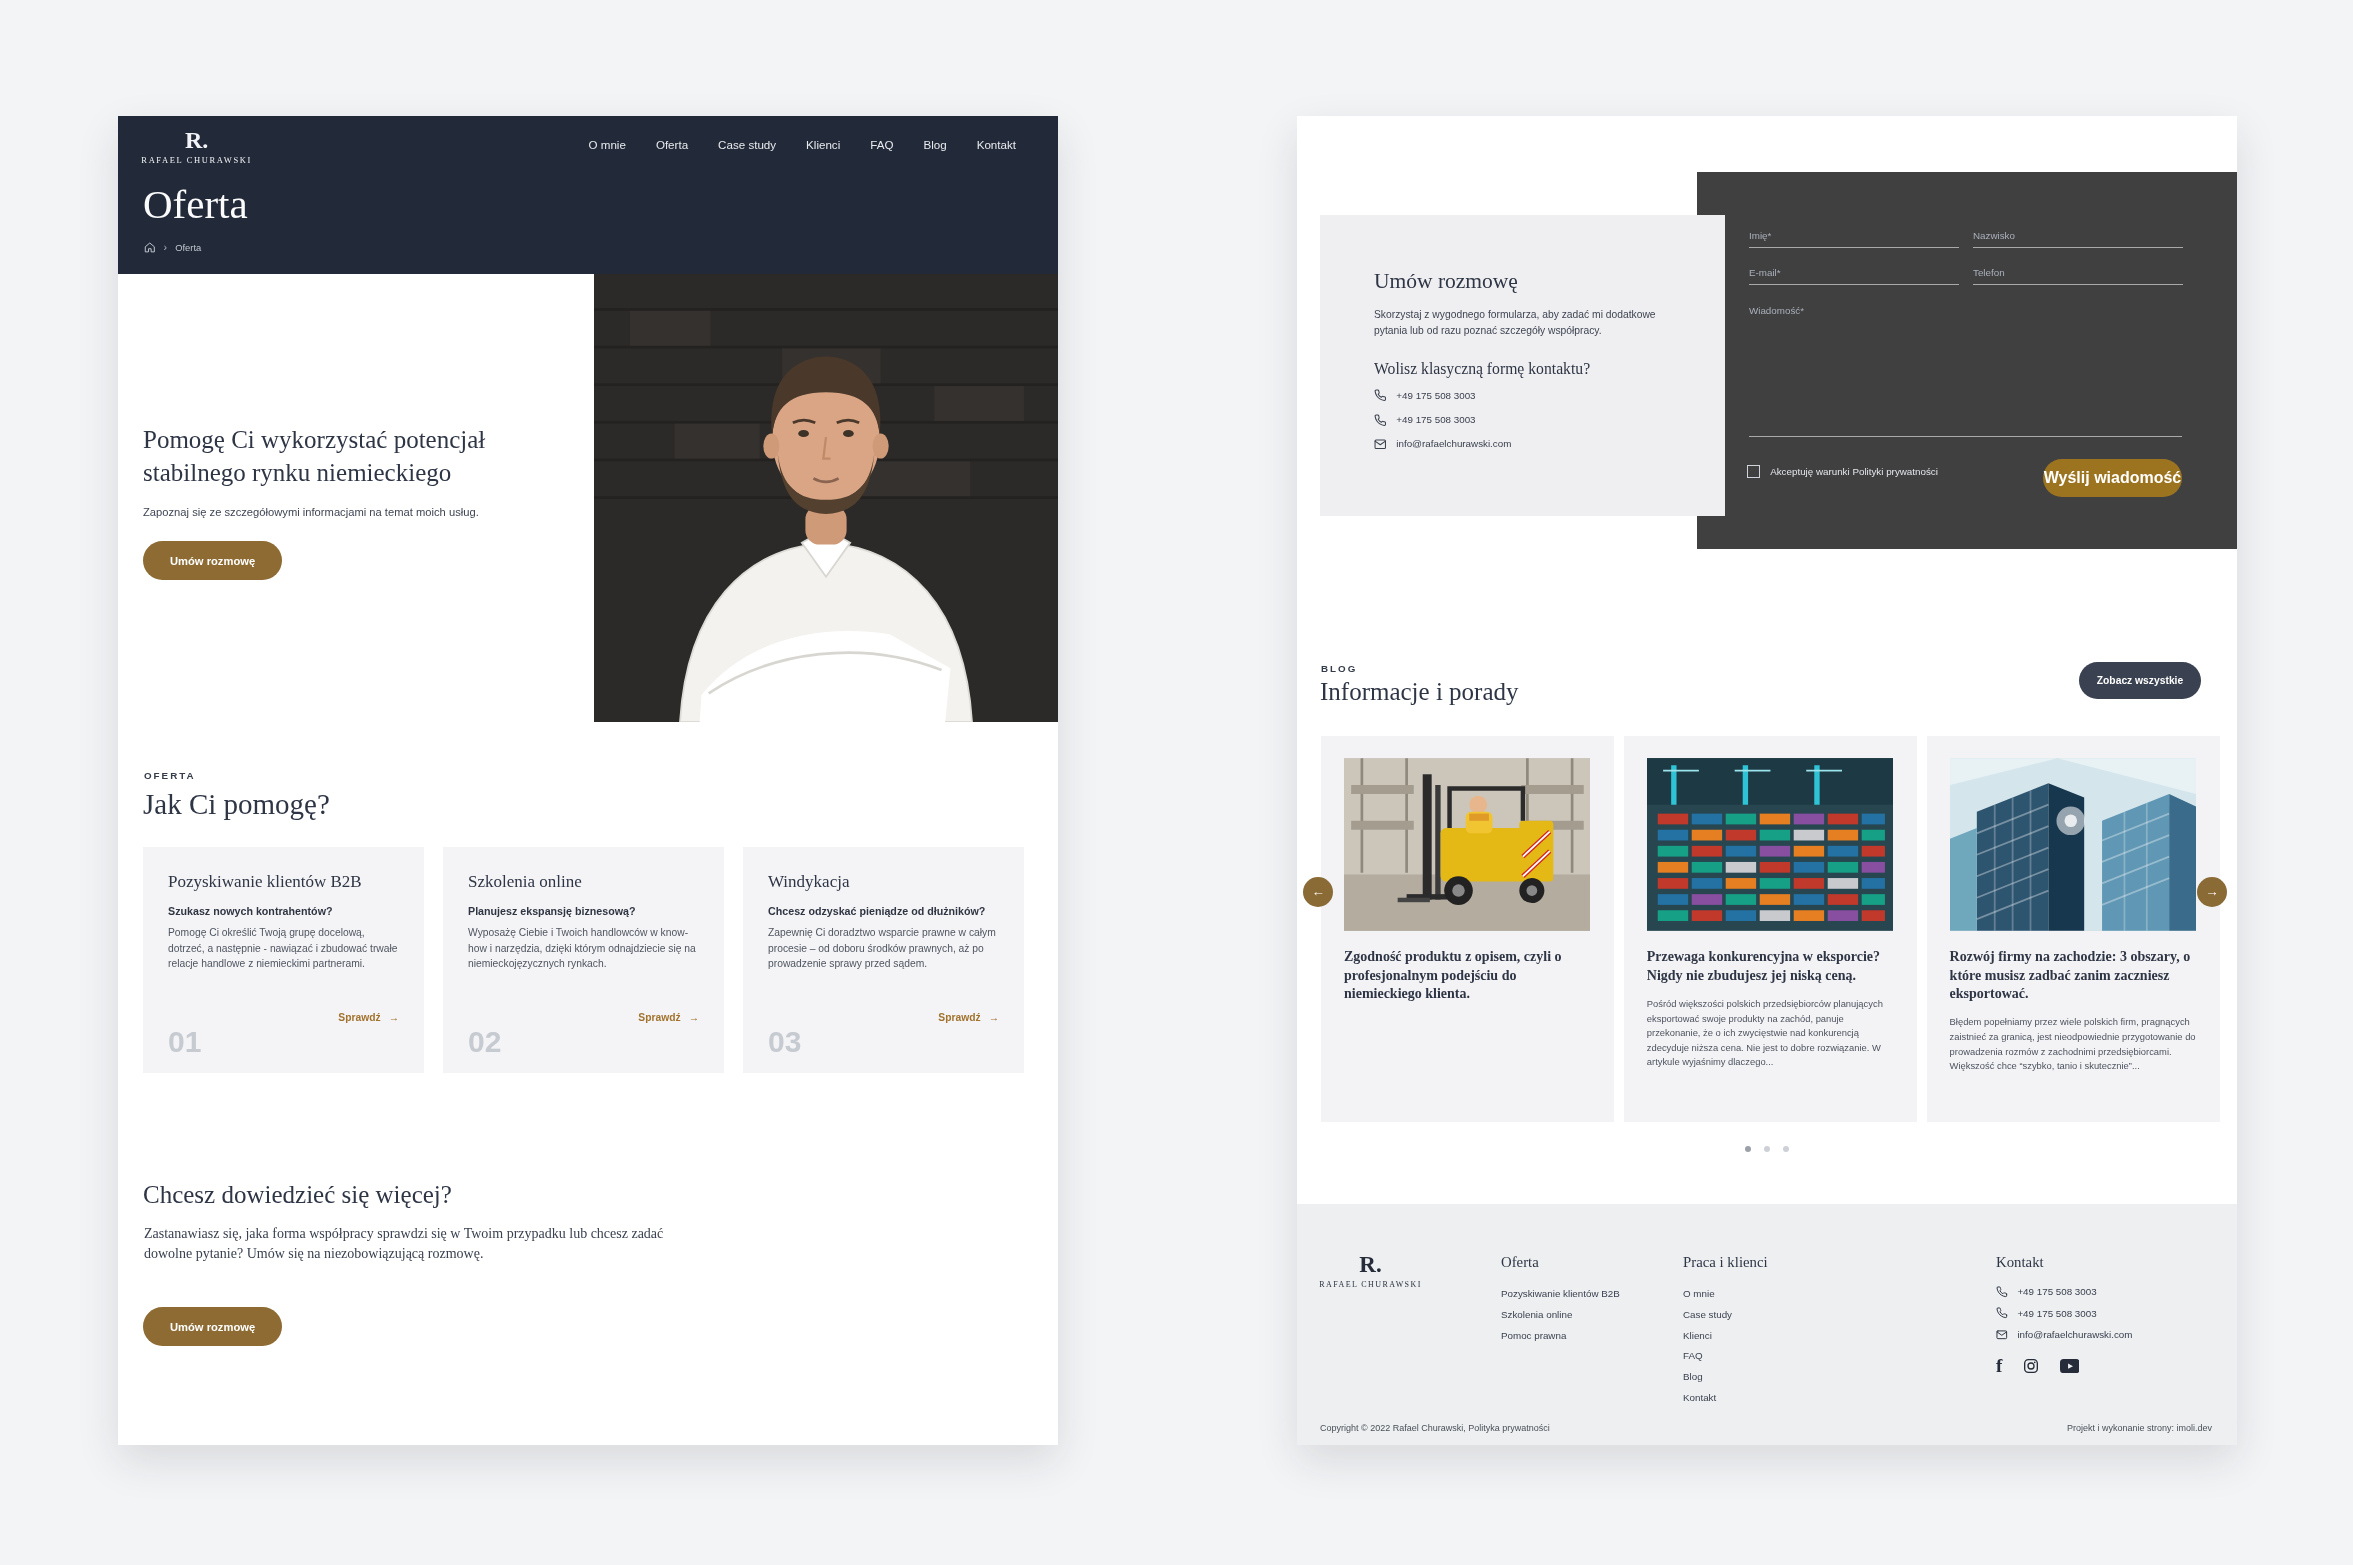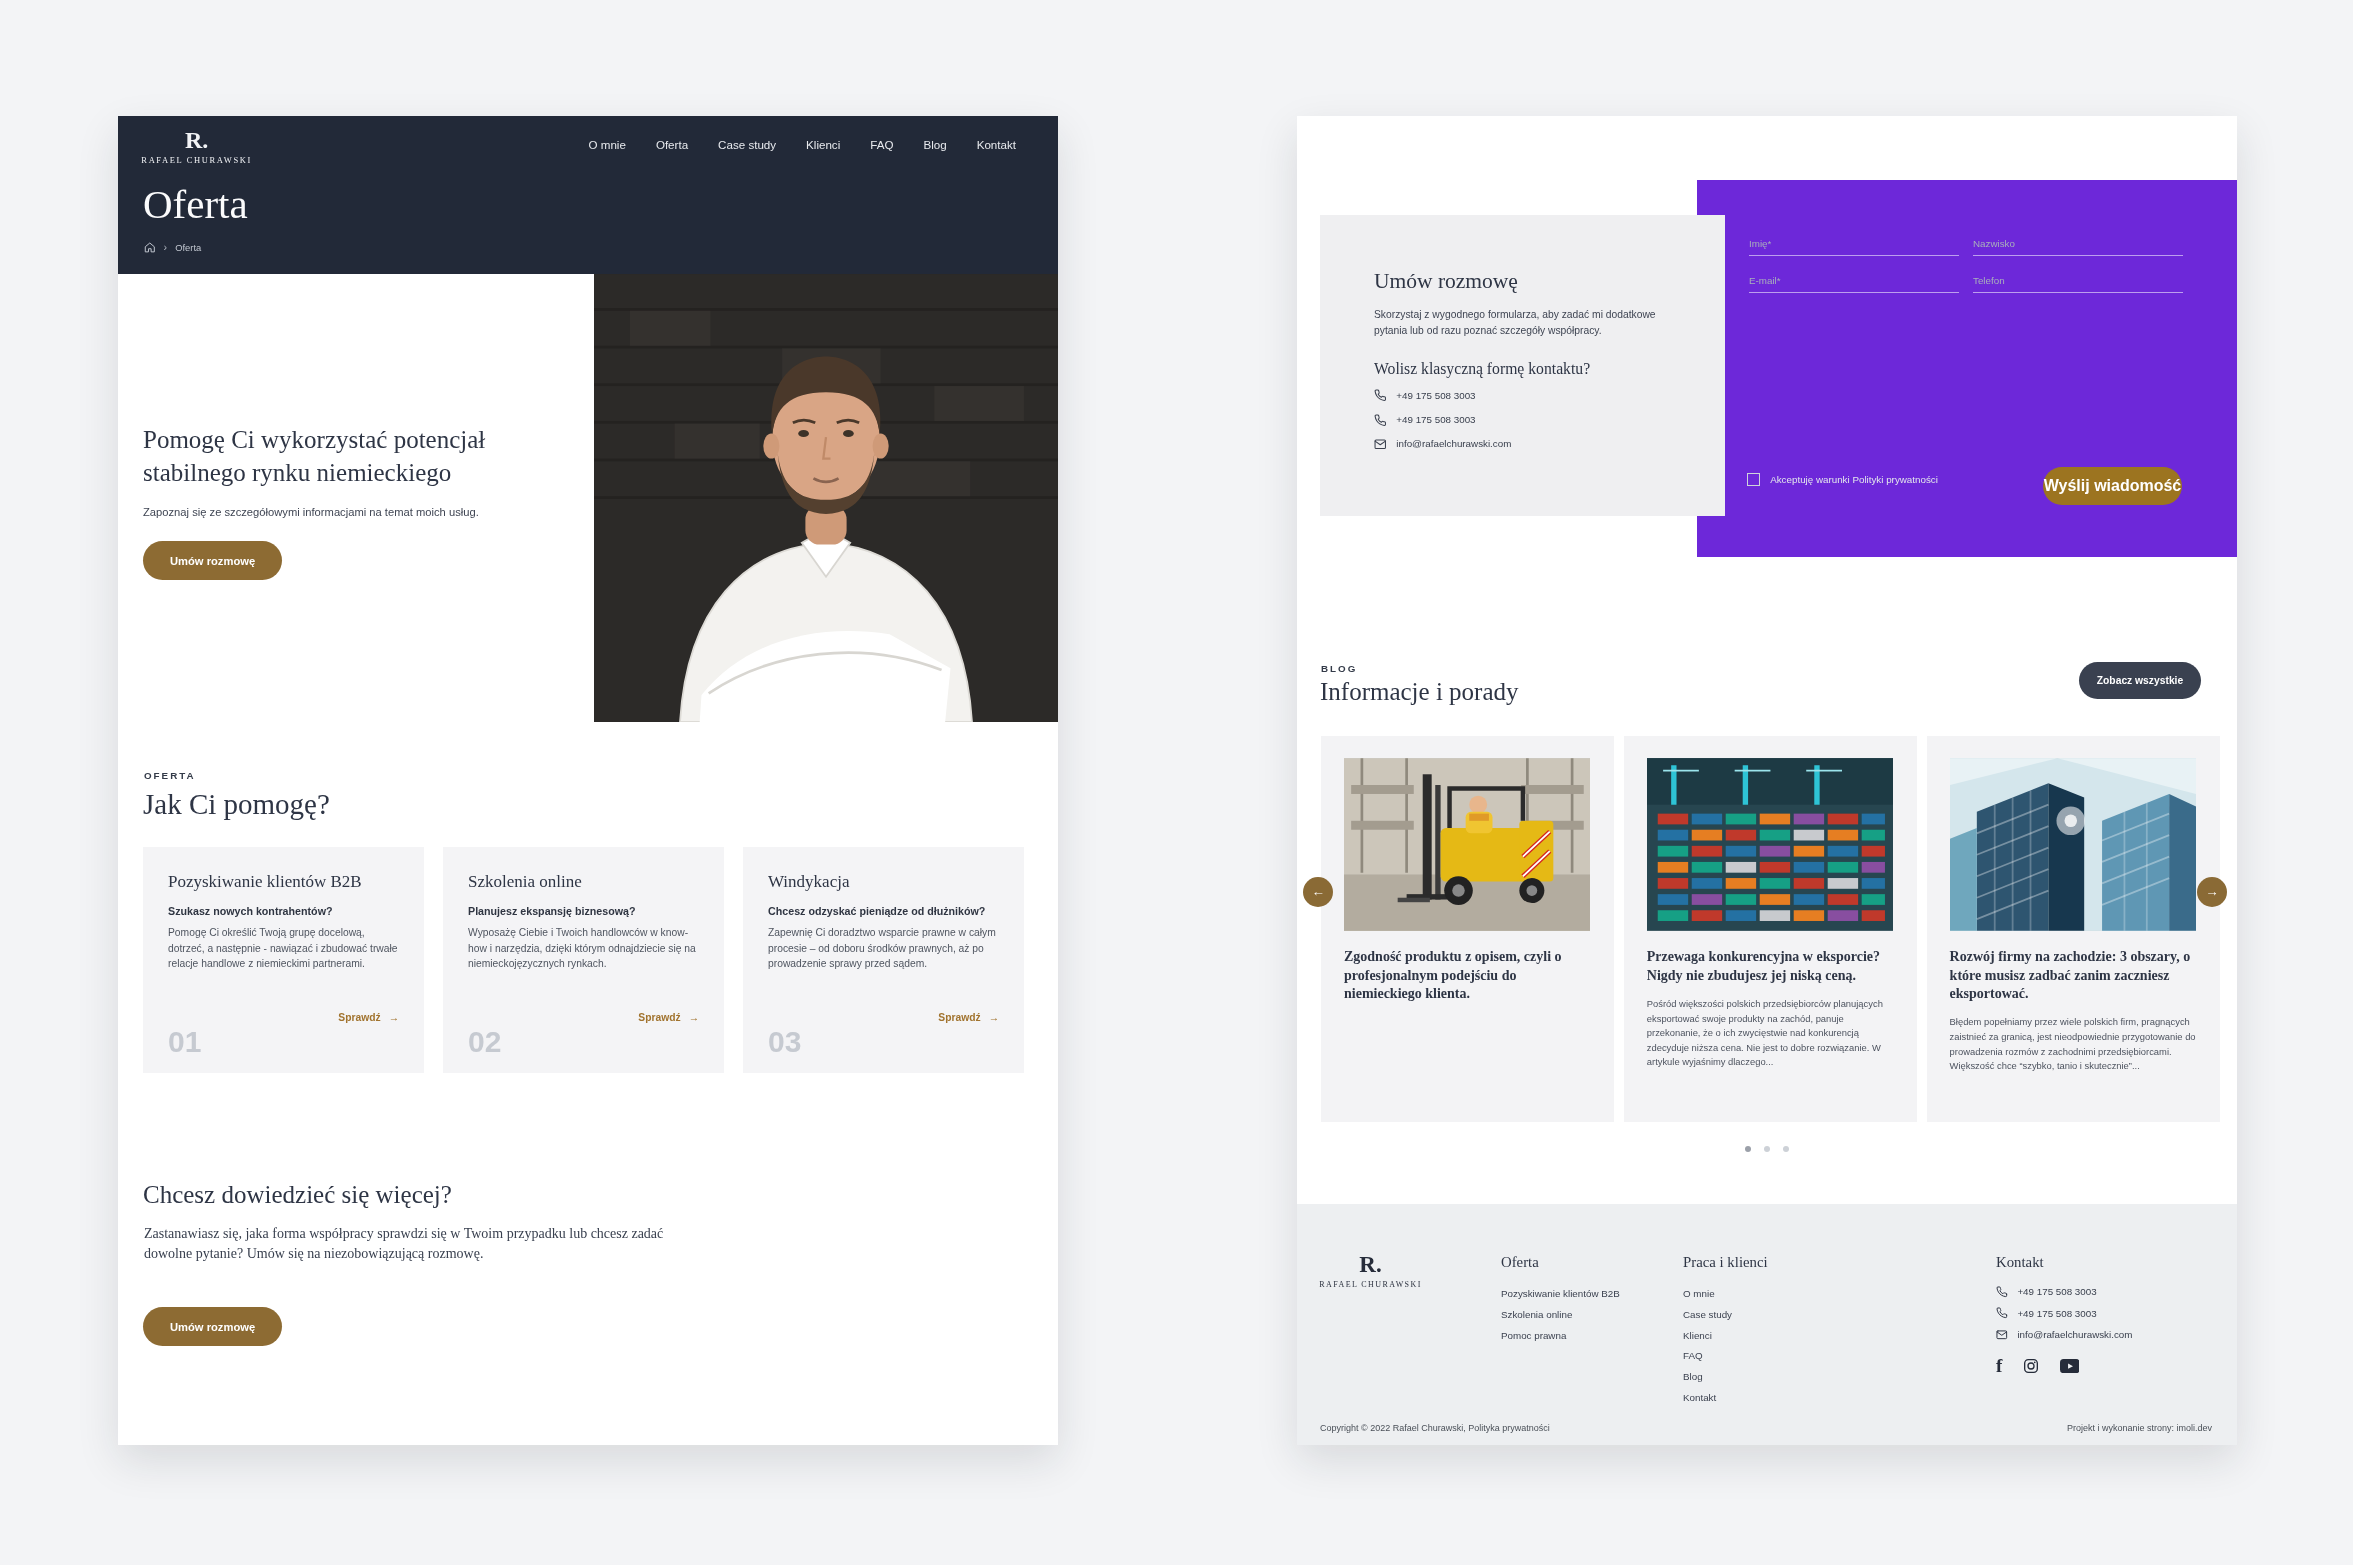--- a/index.html
+++ b/index.html
@@ -57,21 +57,21 @@
   .card-num{font-size:30px;font-weight:700;color:#c6cad1;line-height:1;margin-top:3.6px}
 
   
   .more-heading{position:absolute;left:25px;top:1065px;font-family:"Liberation Serif",serif;
                 font-weight:400;font-size:25px;color:#2e3545}
   .more-body{position:absolute;left:26px;top:1108px;width:537px;font-family:"Liberation Serif",serif;
              font-size:14px;line-height:1.42;color:#39404f}
   .more-btn{position:absolute;left:25px;top:1191px}
 
   
-  .form-box{position:absolute;top:64px;right:0;width:540px;height:377px;background:#6d28d9}
+  .form-box{position:absolute;top:56px;right:0;width:540px;height:377px;background:#404040}
   .field{position:absolute;border-bottom:0.9px solid rgba(255,255,255,.55)}
   .field-label{font-size:9.8px;color:#a9afbb}
   .f-imie{left:52px;top:54px;width:210px;height:21.5px}
   .f-nazwisko{left:276px;top:54px;width:210px;height:21.5px}
   .f-email{left:52px;top:91px;width:210px;height:21.5px}
   .f-telefon{left:276px;top:91px;width:210px;height:21.5px}
   .f-wiadomosc{left:52px;top:129px;width:433px;height:136px}
   .consent{position:absolute;left:50px;top:293px;display:flex;align-items:center;gap:9.8px}
   .checkbox{width:13.4px;height:13.4px;border:1.3px solid #cfd3da;background:transparent;flex:0 0 auto;cursor:pointer}
   .consent-label{font-size:9.8px;color:#e3e6ec}
@@ -266,20 +266,23 @@
       <span class="field-label">Imię*</span>
     </div>
     <div class="field f-nazwisko">
       <span class="field-label">Nazwisko</span>
     </div>
     <div class="field f-email">
       <span class="field-label">E-mail*</span>
     </div>
     <div class="field f-telefon">
       <span class="field-label">Telefon</span>
+    </div>
+    <div class="field f-wiadomosc">
+      <span class="field-label">Wiadomość*</span>
     </div>
     <div class="consent">
       <span class="checkbox"></span>
       <span class="consent-label">Akceptuję warunki Polityki prywatności</span>
     </div>
     <button class="submit-btn">Wyślij wiadomość</button>
   </div>
 
   <div class="contact-card">
     <h2>Umów rozmowę</h2>

